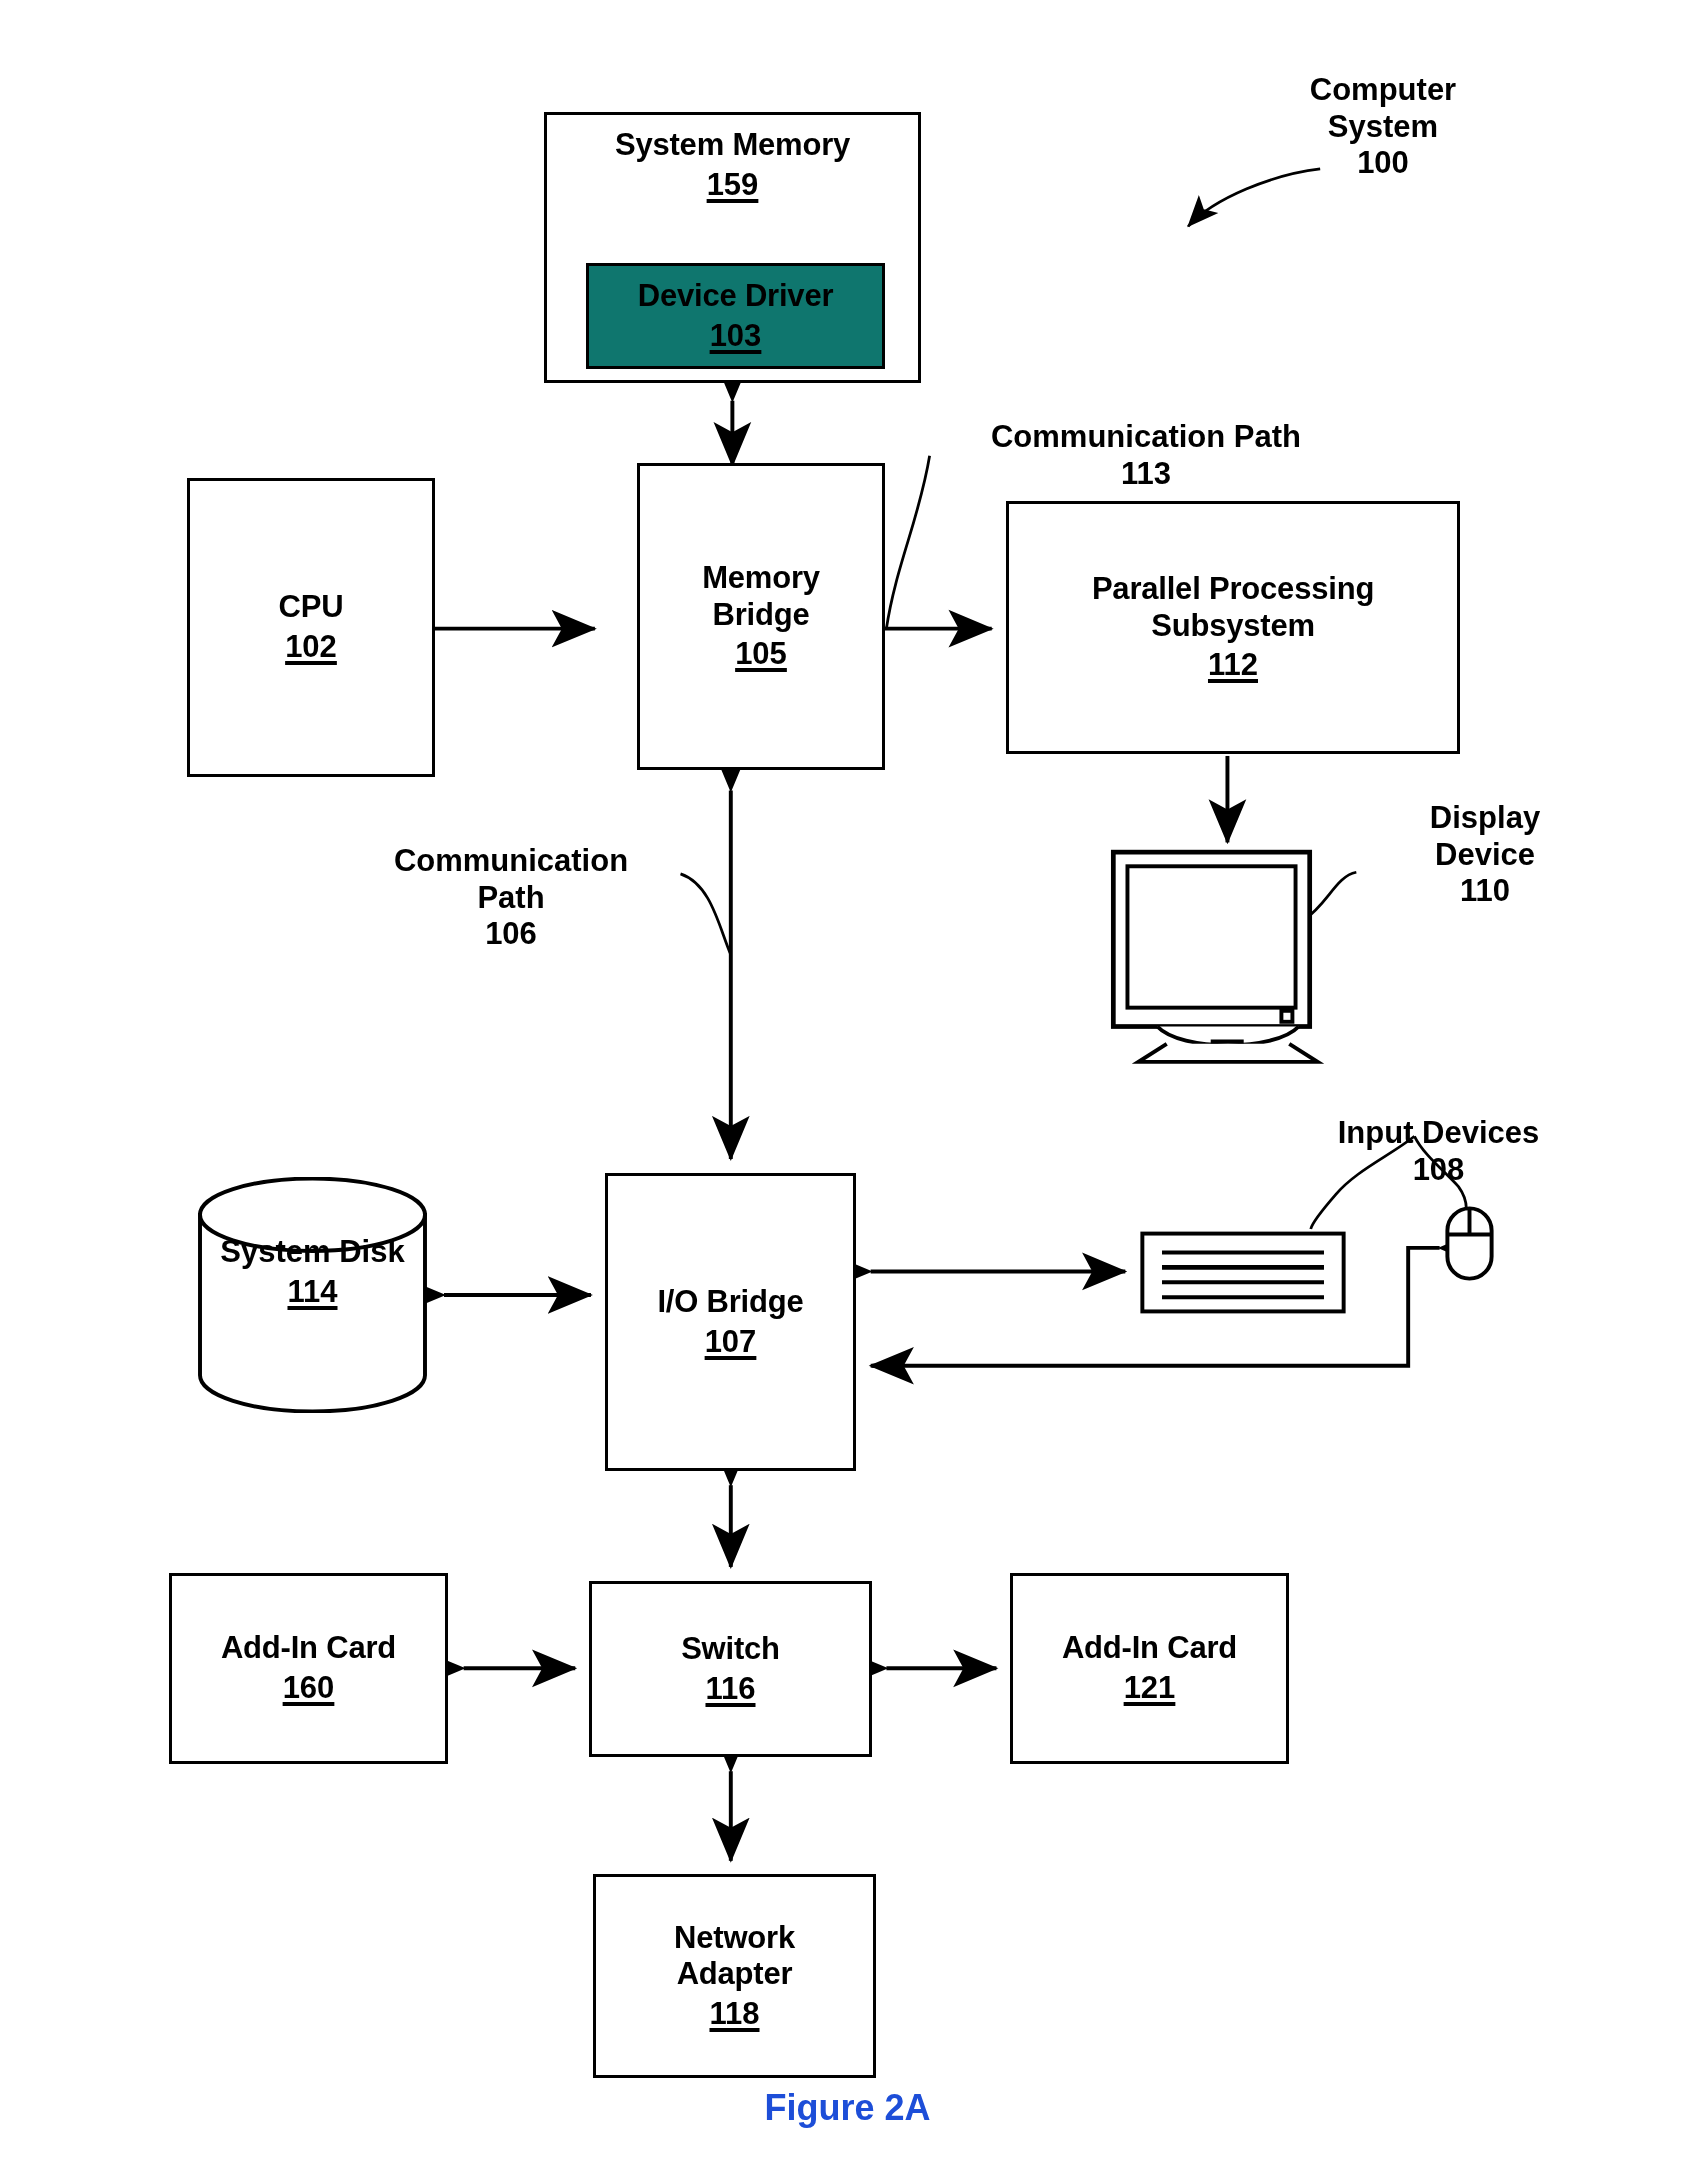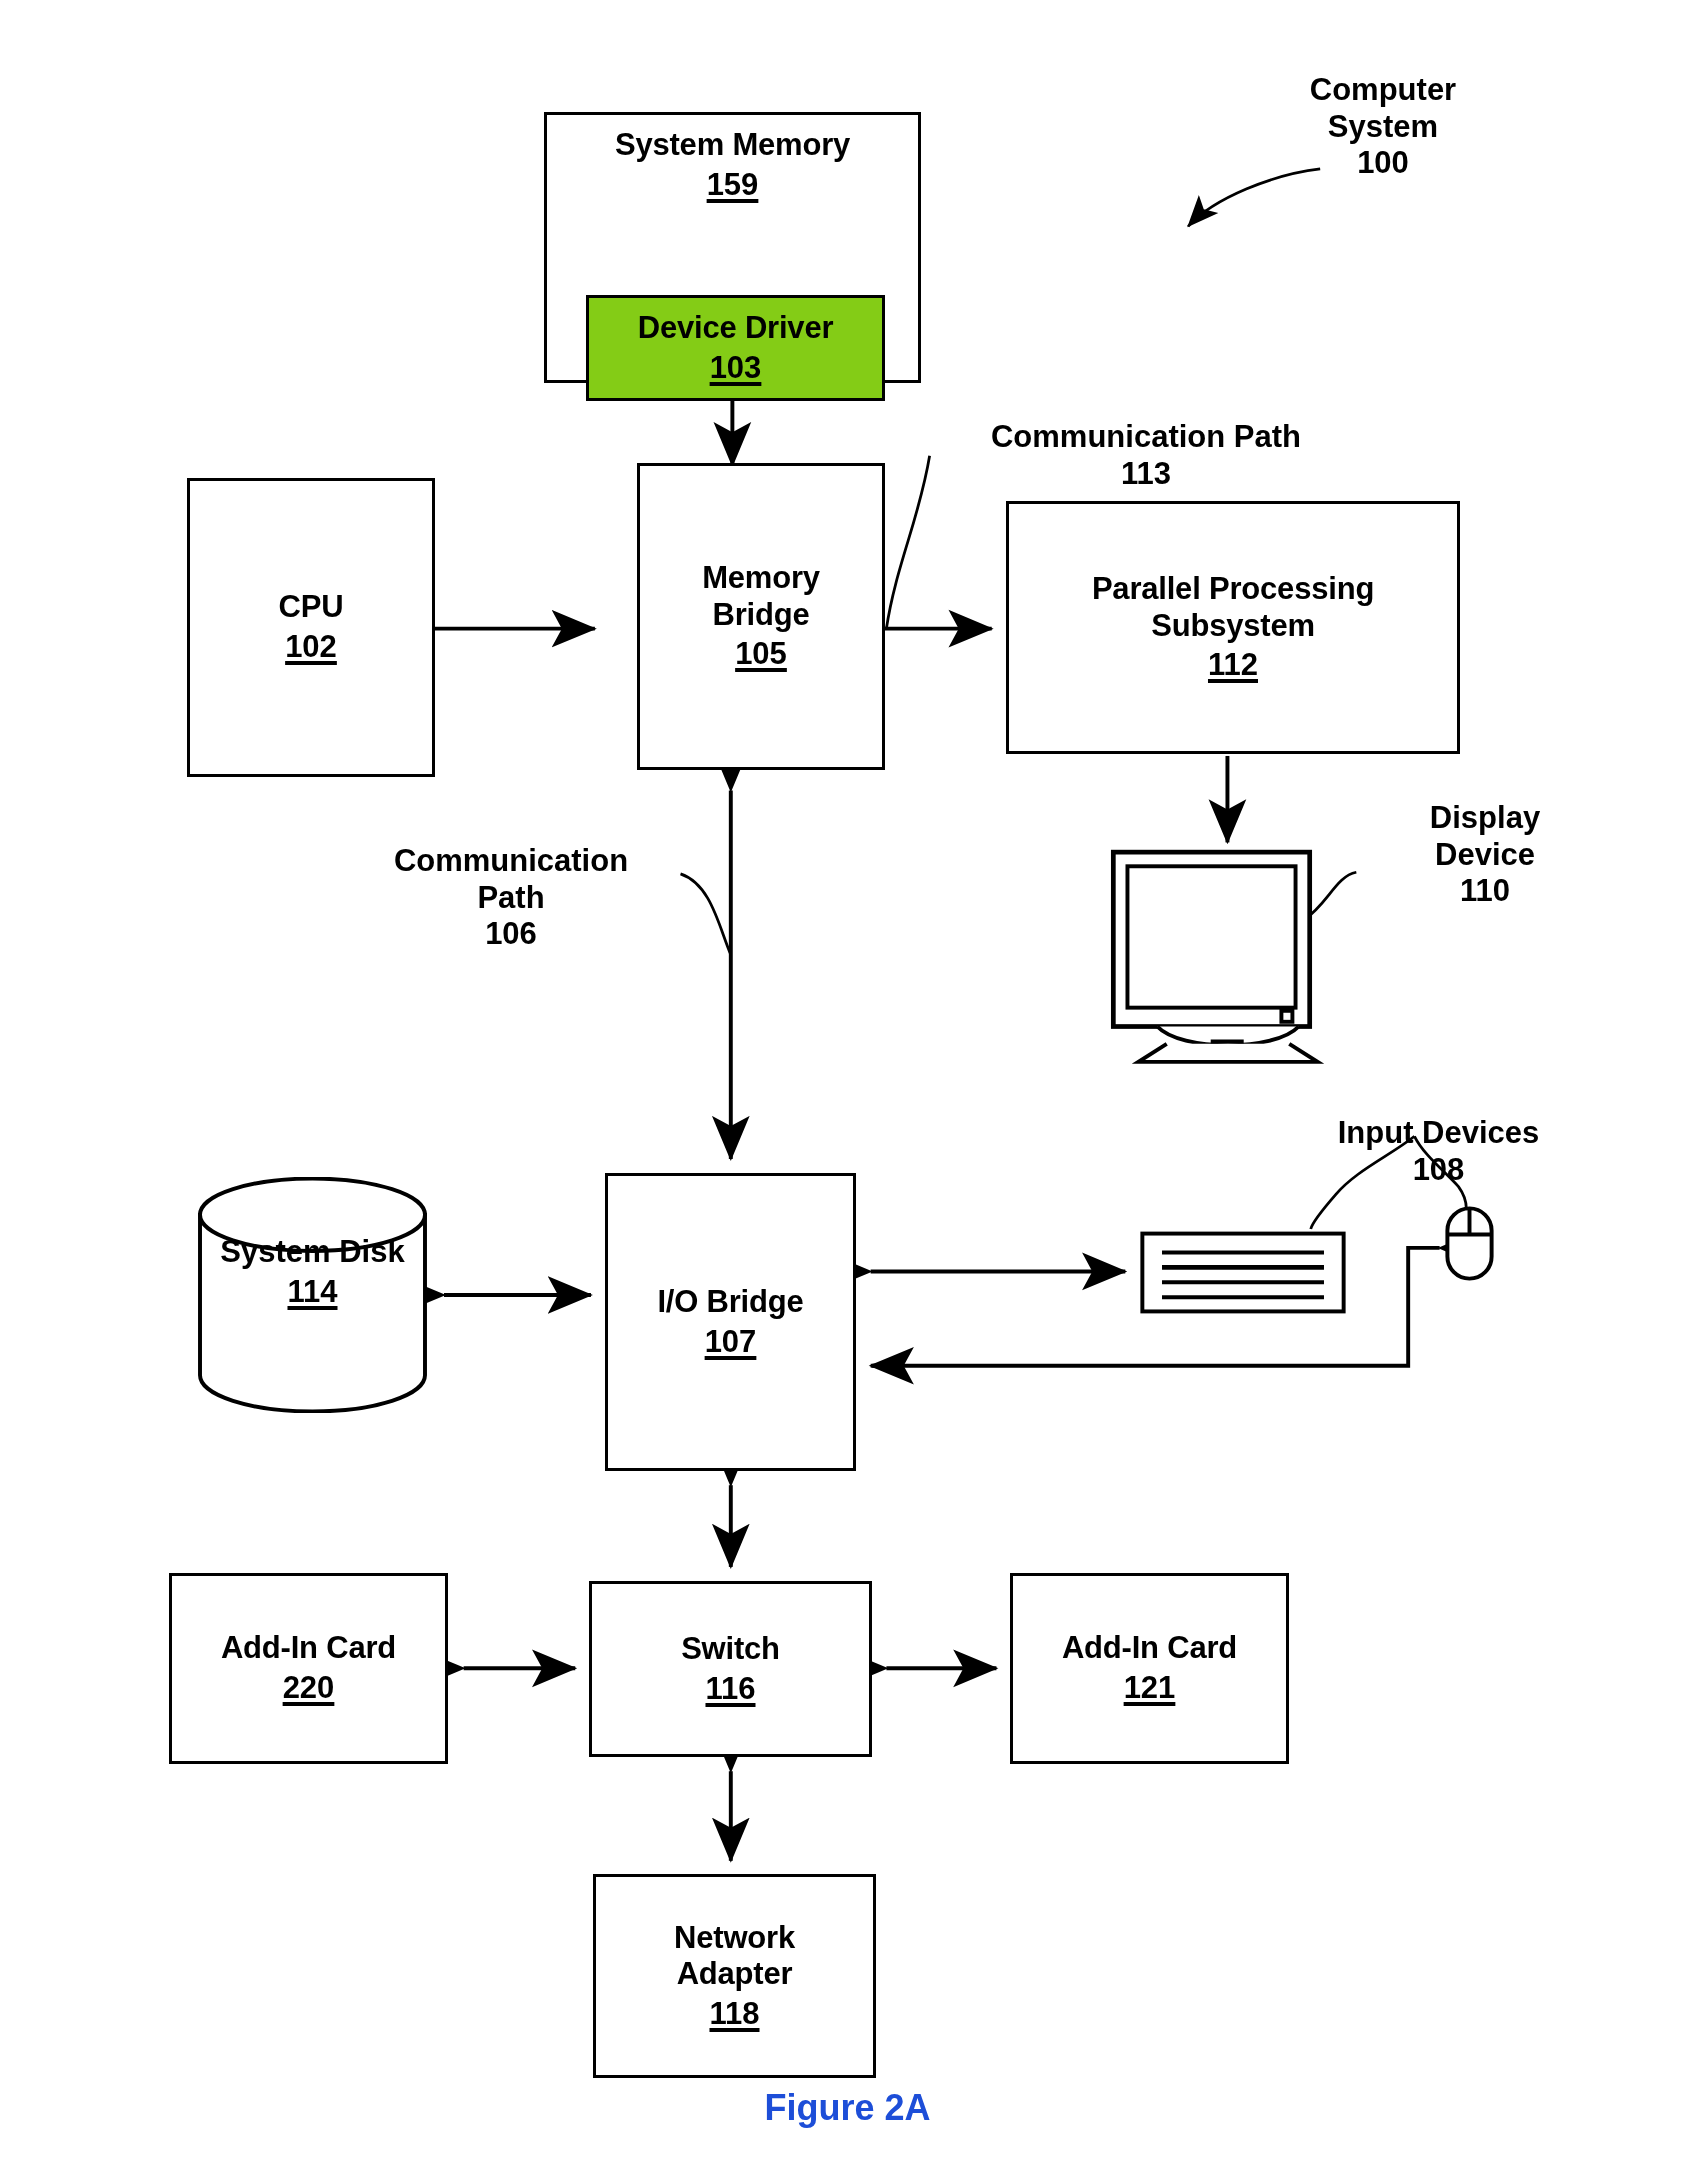--- a/index.html
+++ b/index.html
@@ -53,25 +53,24 @@
   #system-memory {
     left: 544px; top: 112px; width: 377px; height: 271px;
     justify-content: flex-start;
     padding-top: 12px;
   }
   #device-driver {
     position: absolute;
     left: 39px; top: 148px; width: 299px; height: 106px;
     border: 3.9px solid #000;
     box-sizing: border-box;
-    background: #84cc16;
+    background: #0f766e;
     display: flex; flex-direction: column;
     align-items: center; justify-content: center;
     font-weight: bold;
-    margin-top: 32px;
   }
   #cpu { left: 163px; top: 478px; width: 248px; height: 299px; margin-left: 24px; }
   #memory-bridge { left: 609px; top: 463px; width: 248px; height: 307px; margin-left: 28px; }
   #pps { left: 1006px; top: 501px; width: 454px; height: 253px; }
   #io-bridge { left: 605px; top: 1173px; width: 251px; height: 298px; text-align: center; }
   #switch { left: 589px; top: 1581px; width: 283px; height: 176px; }
   #addin-120 { left: 169px; top: 1573px; width: 279px; height: 191px; }
   #addin-121 { left: 1010px; top: 1573px; width: 279px; height: 191px; }
   #network-adapter { left: 593px; top: 1874px; width: 283px; height: 204px; }
 
@@ -220,21 +219,21 @@
     <div class="num">107</div>
   </div>
 
   <div class="node" id="switch">
     <div class="ttl">Switch</div>
     <div class="num">116</div>
   </div>
 
   <div class="node" id="addin-120">
     <div class="ttl">Add-In Card</div>
-    <div class="num">220</div>
+    <div class="num">160</div>
   </div>
 
   <div class="node" id="addin-121">
     <div class="ttl">Add-In Card</div>
     <div class="num">121</div>
   </div>
 
   <div class="node" id="network-adapter">
     <div class="ttl">Network
 Adapter</div>

